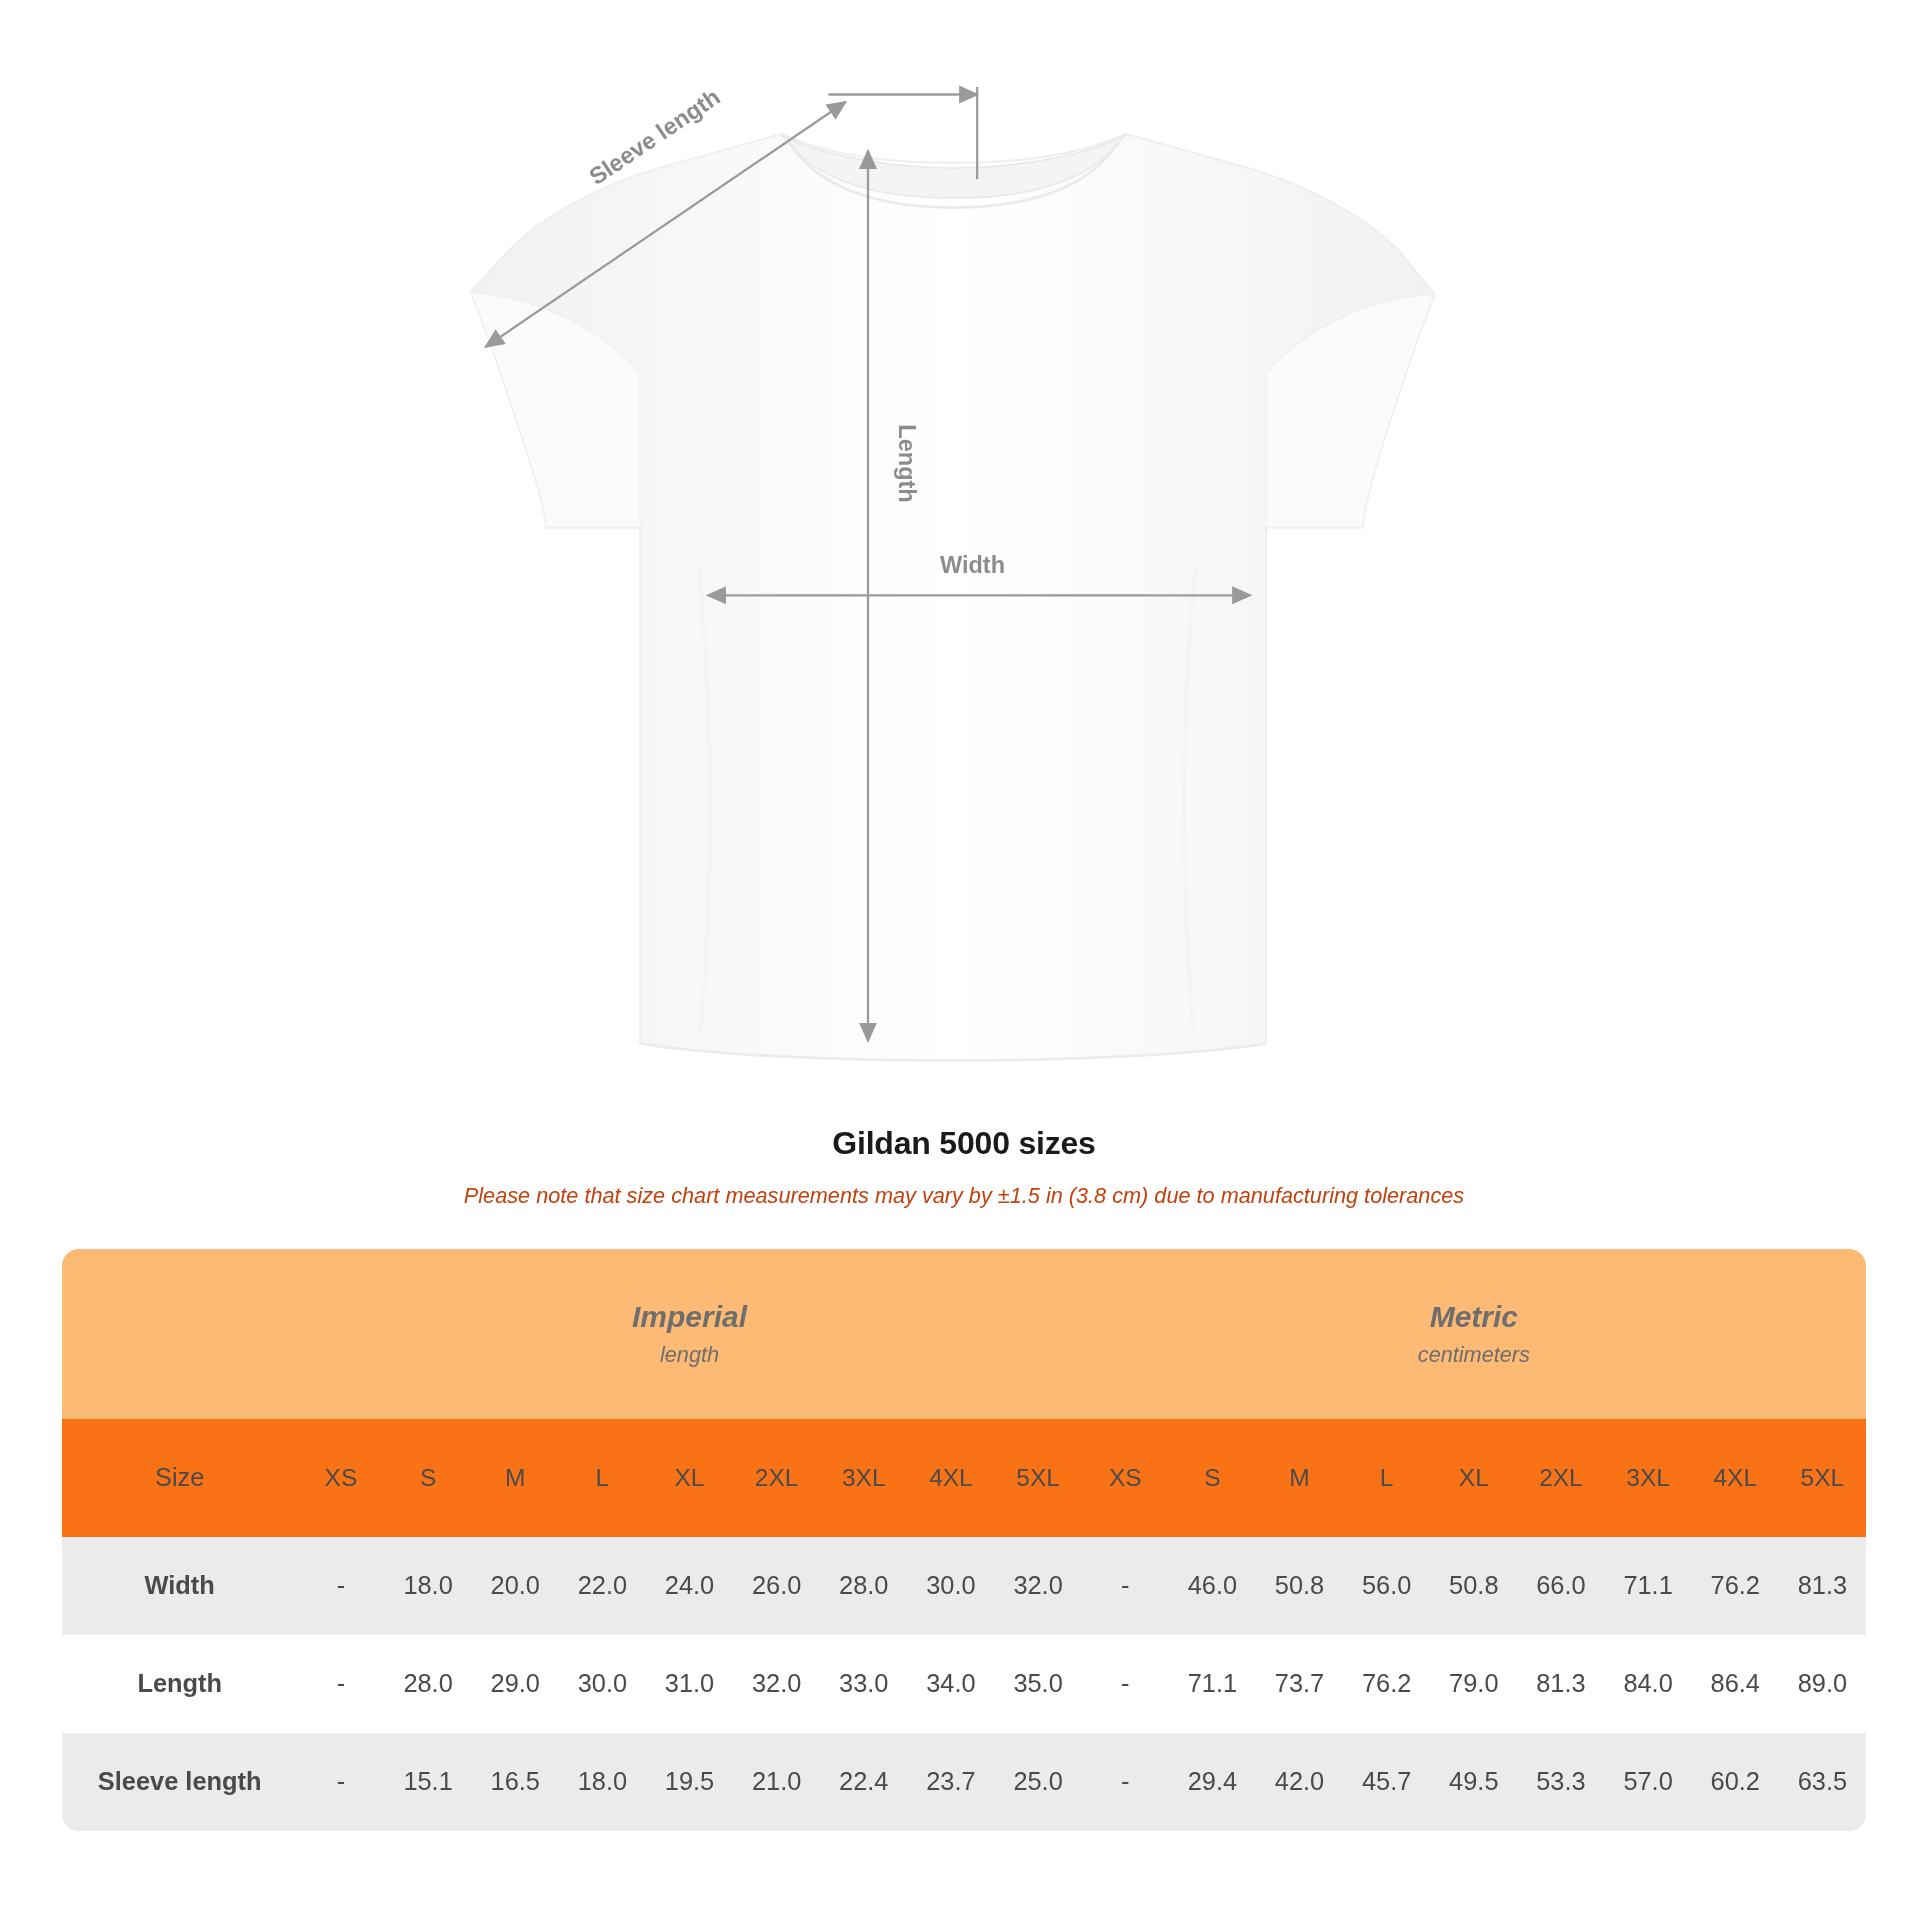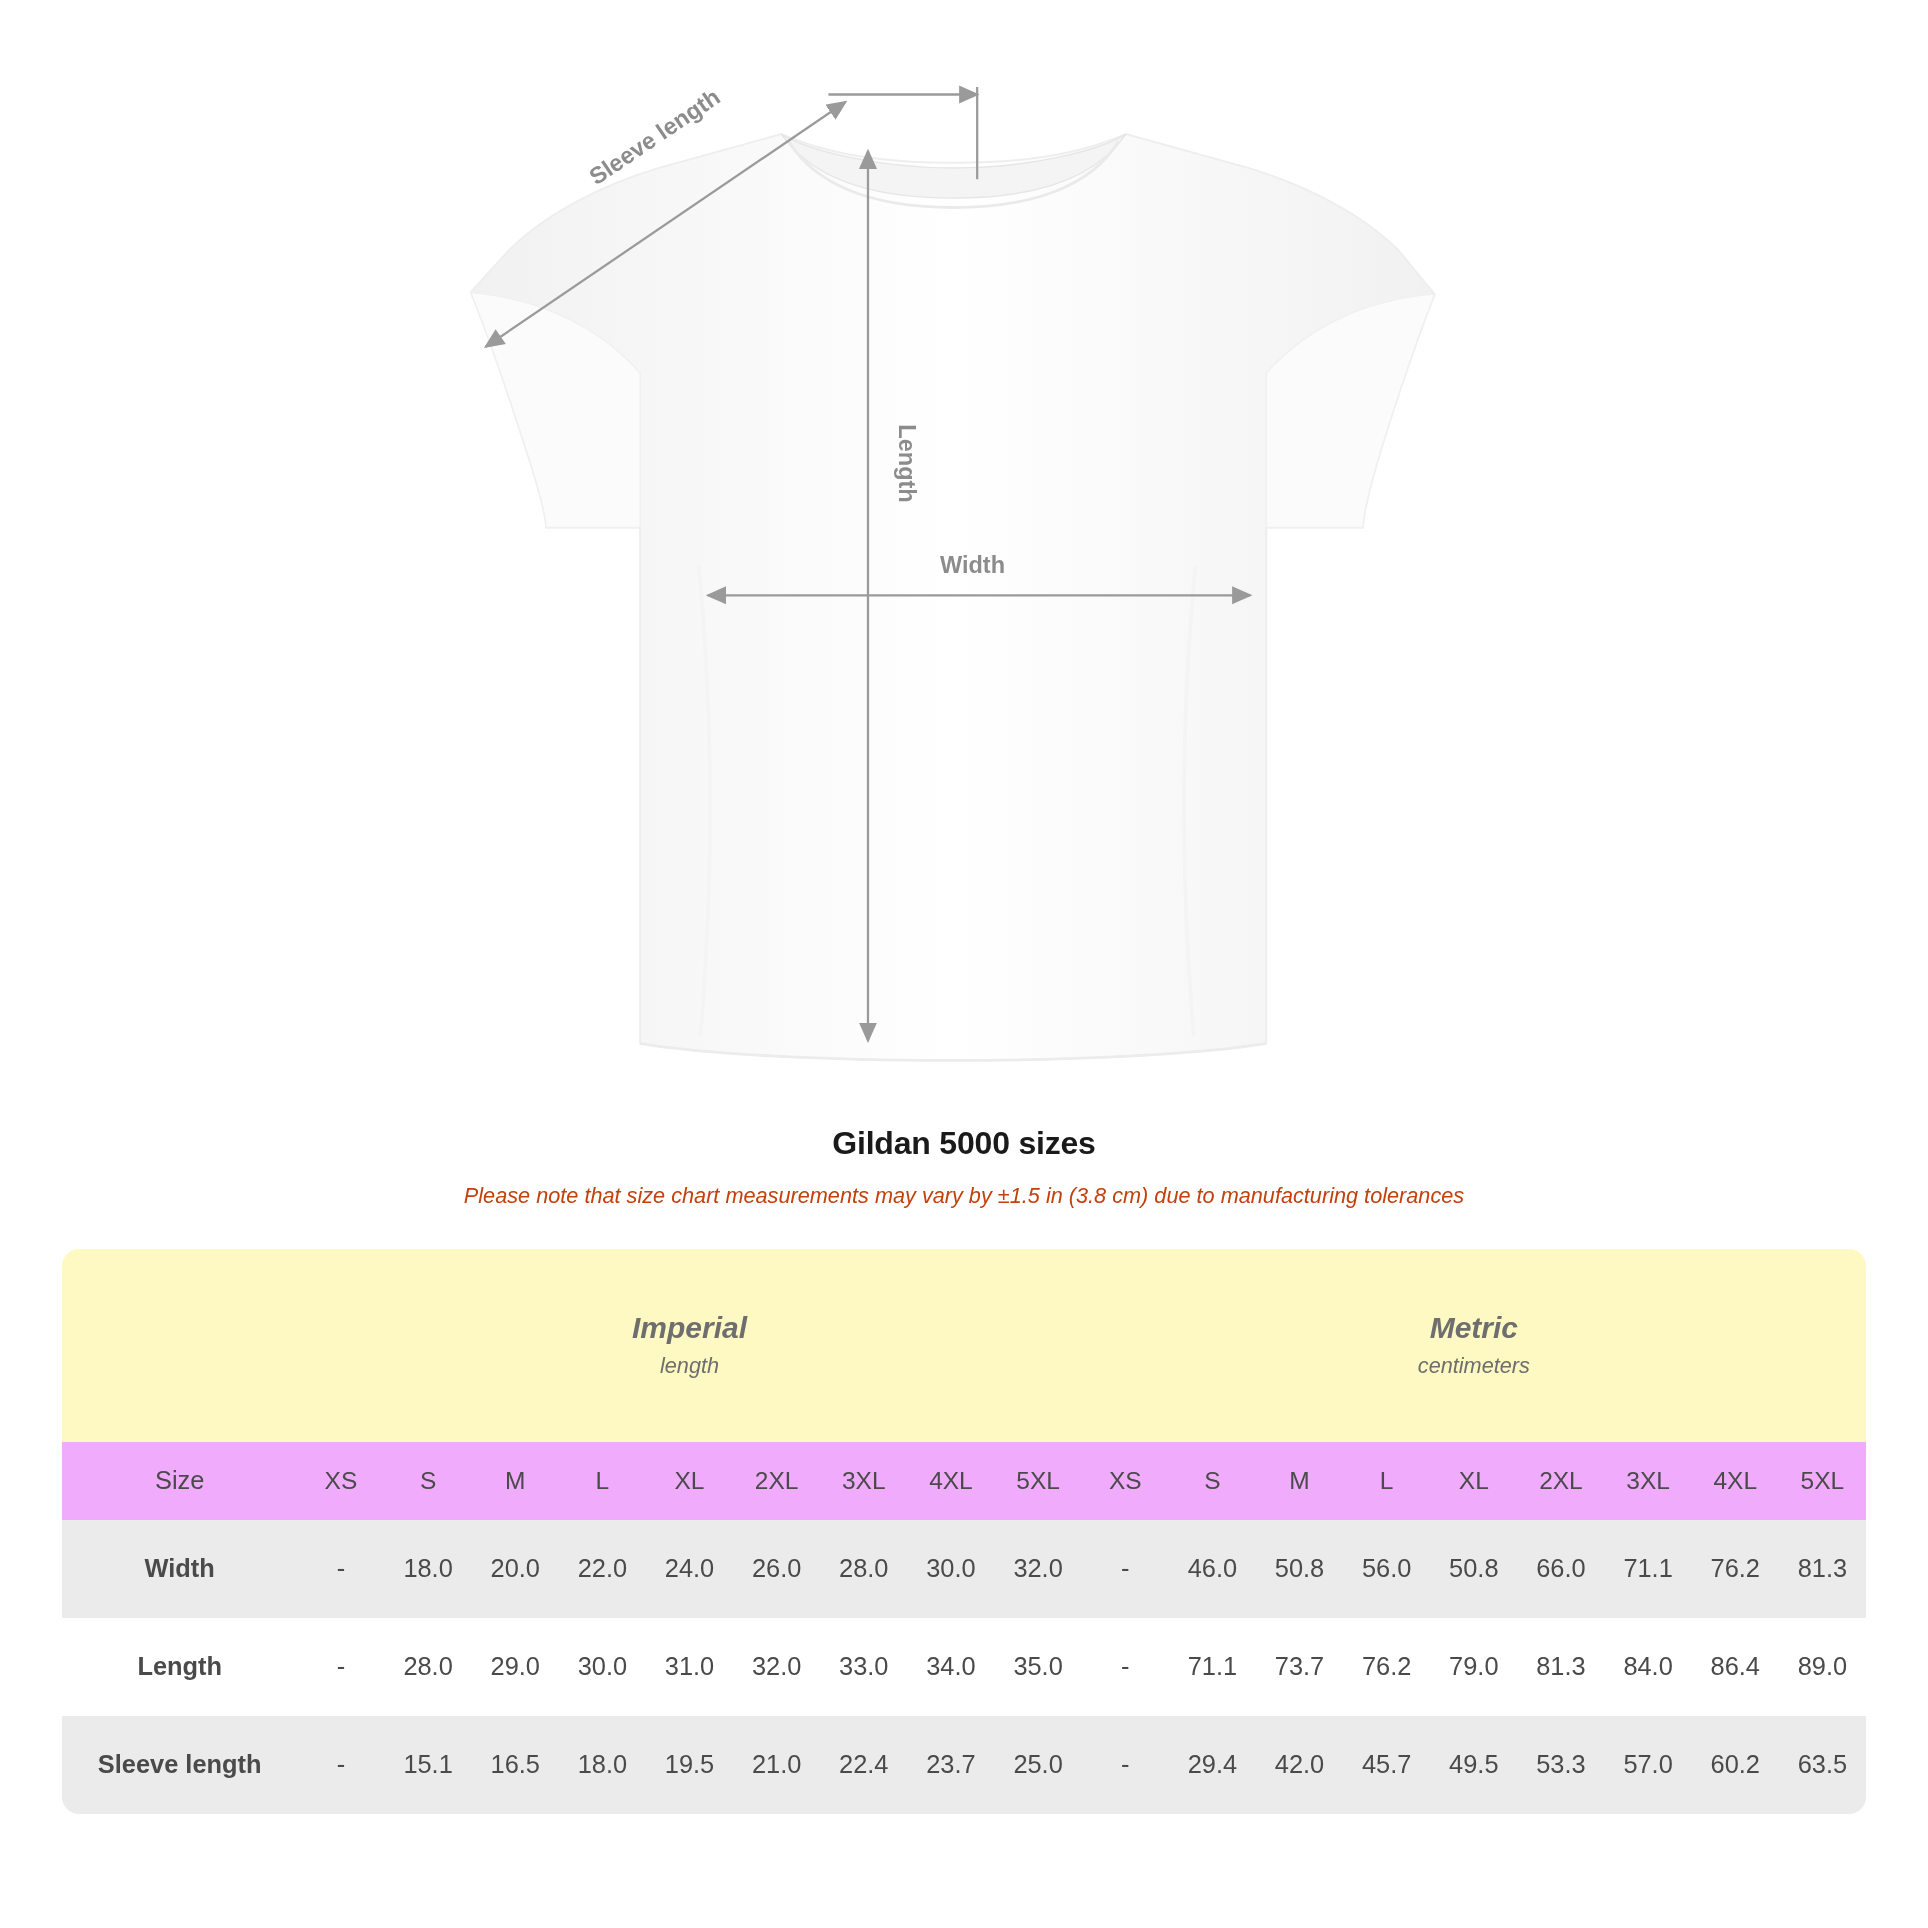--- a/index.html
+++ b/index.html
@@ -63,43 +63,43 @@
   }
   table.size-table td, table.size-table th {
     padding: 0;
     text-align: center;
     vertical-align: middle;
     font-weight: normal;
   }
 
   
   .sys-cell {
-    background: #fef9c3;
-    height: 193px;
+    background: #fdba74;
+    height: 170px;
   }
   .sys-cell.first { border-top-left-radius: 17px; }
   .sys-cell.last  { border-top-right-radius: 17px; }
   .sys-name {
     font-size: 30px;
     font-style: italic;
     font-weight: bold;
     color: #6e6e6e;
     line-height: 1.15;
   }
   .sys-unit {
     font-size: 21.7px;
     font-style: italic;
     color: #6e6e6e;
     margin-top: 7.5px;
   }
 
   
   .hdr-row td {
-    background: #f0abfc;
-    height: 78px;
+    background: #f97316;
+    height: 118px;
     font-size: 24.5px;
     font-weight: bold;
     color: #4a4a4a;
   }
   .hdr-row td.rowlabel {
     font-size: 25.4px;
   }
 
   
   .data-row td {

